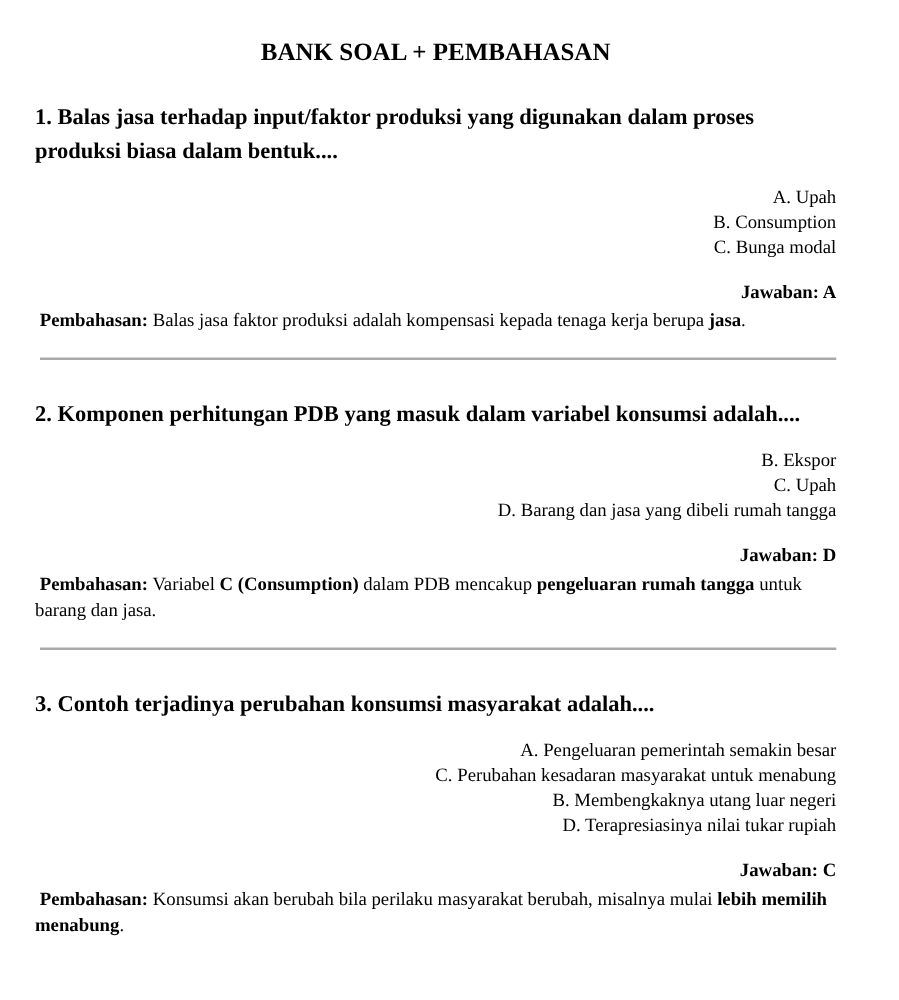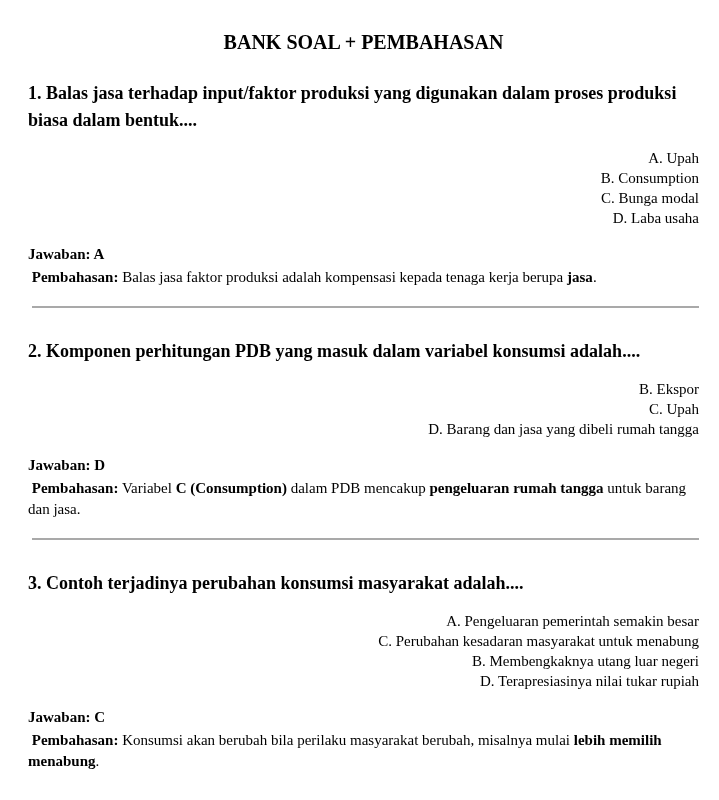--- a/index.html
+++ b/index.html
@@ -3,21 +3,21 @@
 <meta charset="utf-8">
 <style>
   html, body { margin: 0; padding: 0; background: #ffffff; }
   body {
     width: 719px;
     height: 800px;
     font-family: "Liberation Serif", "DejaVu Serif", serif;
     color: #000000;
     overflow: hidden;
   }
-  .doc { padding: 30px 20px 0 28px; }
+  .doc { padding: 30px 50px 0 28px; }
   .doc-title {
     margin: 0;
     font-size: 20px;
     line-height: 24px;
     font-weight: bold;
     text-align: center;
     white-space: pre-wrap;
   }
   .question { margin: 0; }
   .q-heading {
@@ -35,20 +35,21 @@
     line-height: 20px;
     white-space: pre-wrap;
     text-align: right;
   }
   .answer {
     margin: 16px 0 0 0;
     font-size: 15px;
     line-height: 20px;
     font-weight: bold;
     white-space: pre-wrap;
+    text-align: right;
   }
   .explanation {
     margin: 3px 0 0 0;
     font-size: 15px;
     line-height: 21px;
     white-space: pre-wrap;
   }
   .explanation b { font-weight: bold; }
   .divider {
     border: none;
@@ -62,21 +63,20 @@
 
 <main class="doc">
   <h1 class="doc-title">BANK SOAL + PEMBAHASAN</h1>
   <div id="questions">
       <section class="question">
         <h2 class="q-heading">1. Balas jasa terhadap input/faktor produksi yang digunakan dalam proses produksi biasa dalam bentuk....</h2>
         <div class="options">
           <p class="option">A. Upah</p>
           <p class="option"> B. Consumption</p>
           <p class="option"> C. Bunga modal</p>
-          <p class="option"> D. Laba usaha</p>
         </div>
         <p class="answer">Jawaban: A</p>
         <p class="explanation"><b class="run"> Pembahasan:</b><span class="run"> Balas jasa faktor produksi adalah kompensasi kepada tenaga kerja berupa </span><b class="run">jasa</b><span class="run">.</span></p>
         <hr class="divider">
       </section>
       <section class="question">
         <h2 class="q-heading">2. Komponen perhitungan PDB yang masuk dalam variabel konsumsi adalah....</h2>
         <div class="options">
           <p class="option"> B. Ekspor</p>
           <p class="option"> C. Upah</p>

